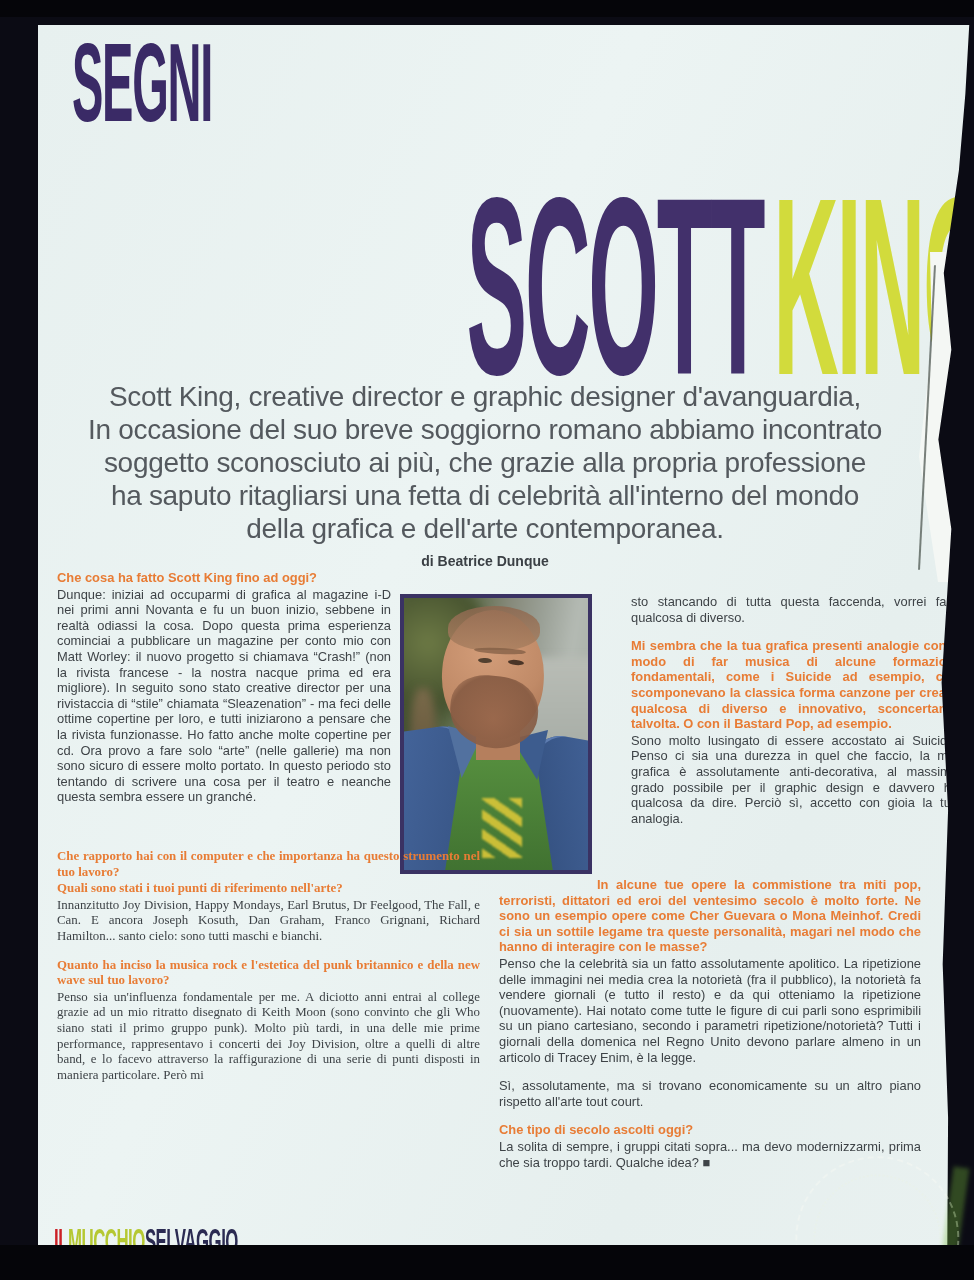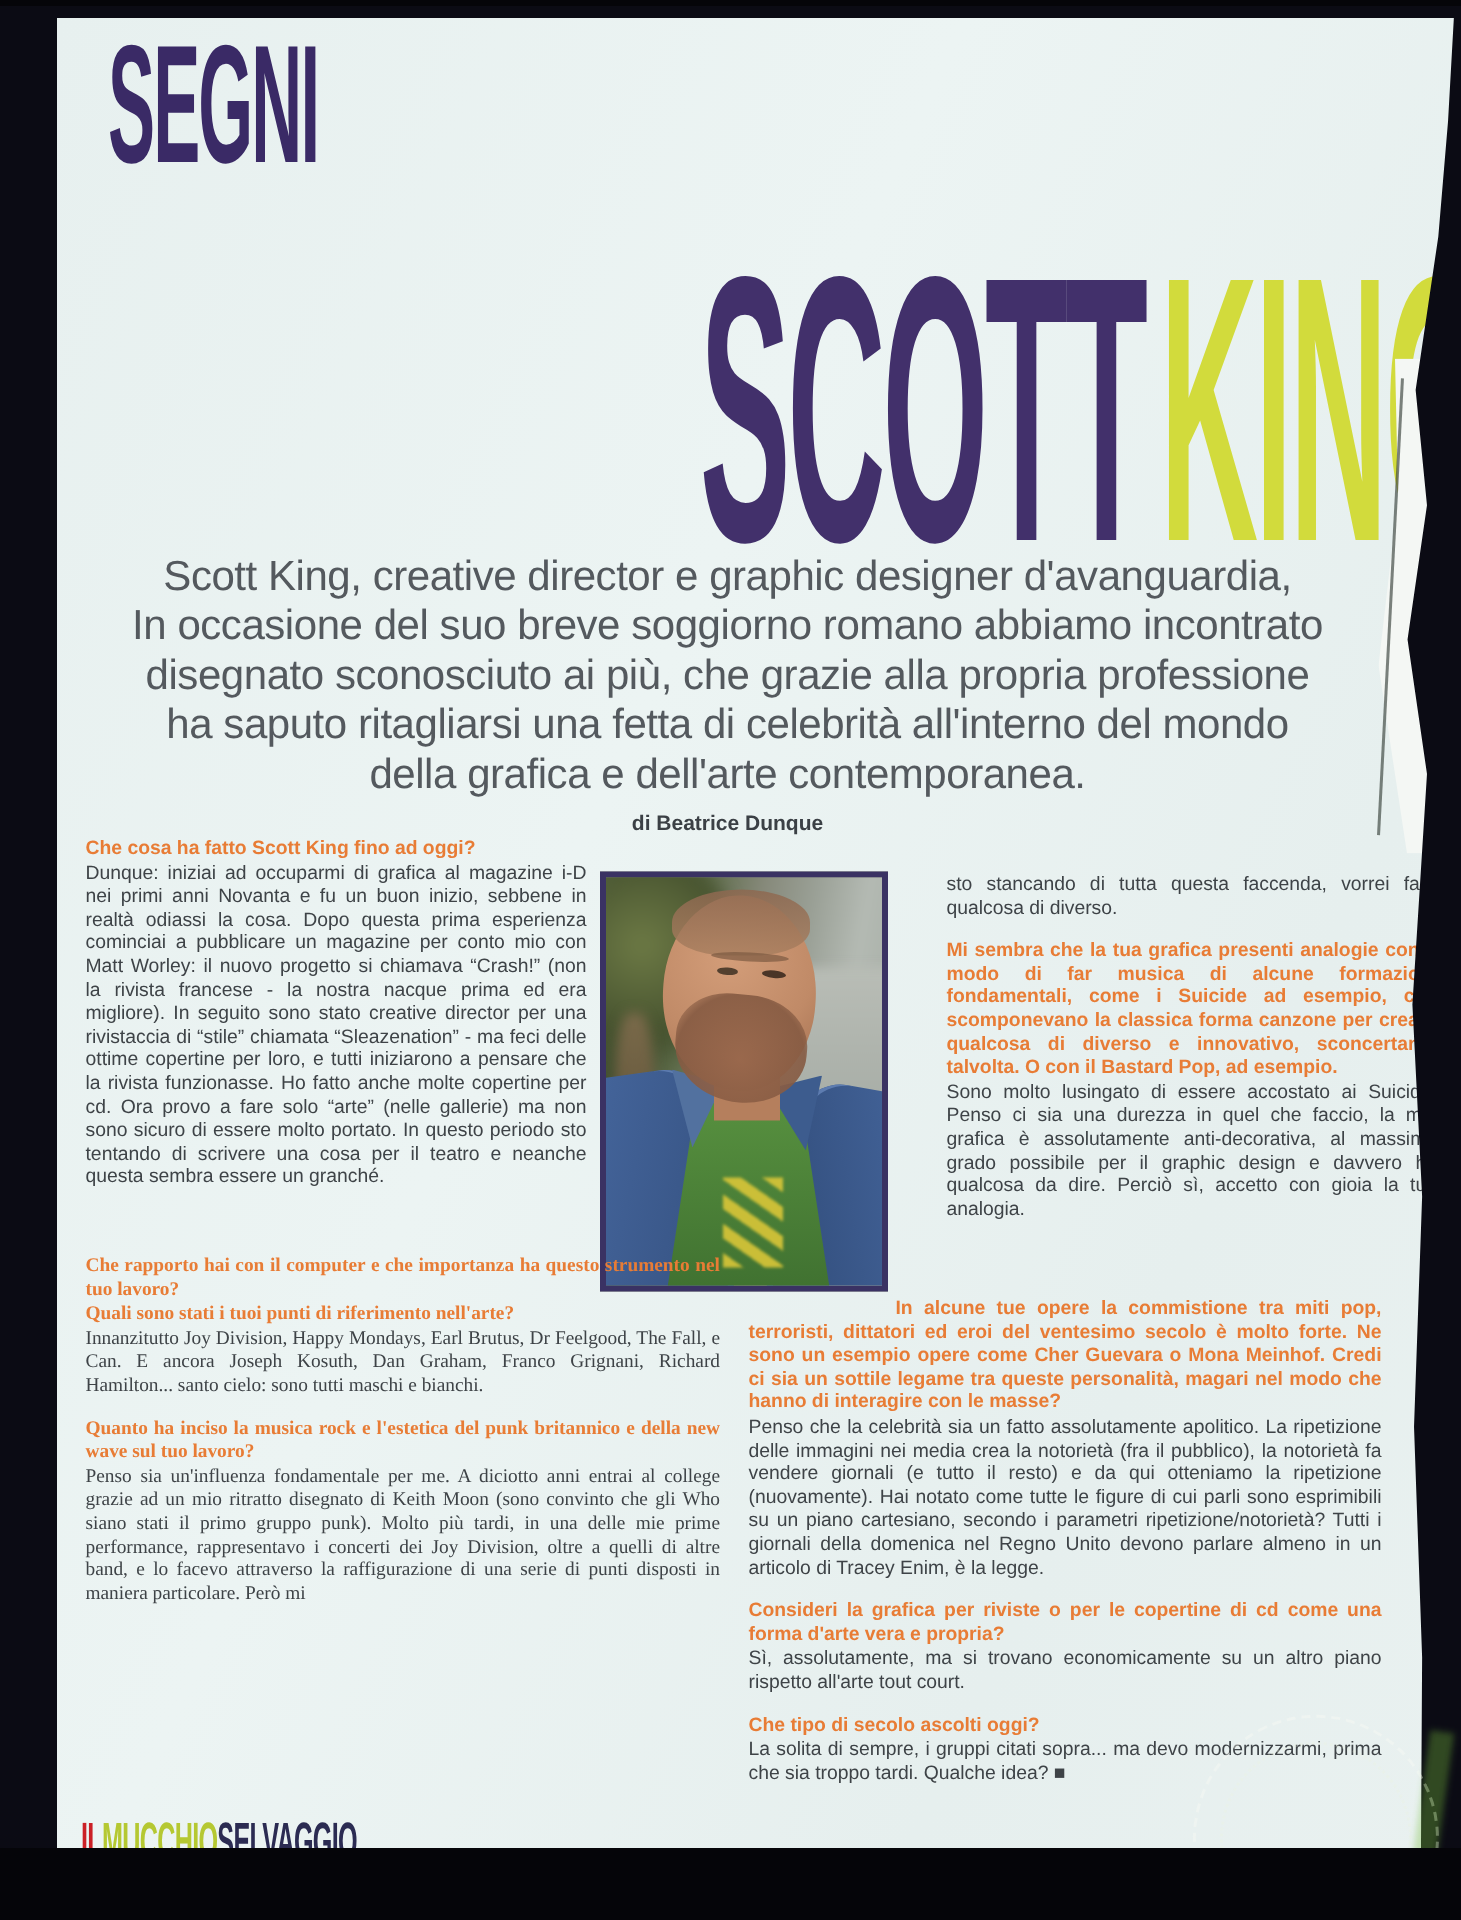--- a/index.html
+++ b/index.html
@@ -1,18 +1,18 @@
 <!DOCTYPE html>
 <html lang="it"><head>
 <meta charset="utf-8">
 <style>
   html,body{margin:0;padding:0;background:#050509;}
   *{box-sizing:border-box;}
   .screen{
-    position:relative;width:974px;height:1228px;margin:4px auto;
+    position:relative;width:974px;height:1228px;margin:17px auto;
     background:#0b0b14;overflow:hidden;
     font-family:"Liberation Sans","DejaVu Sans",sans-serif;
   }
   
   .page{
     position:absolute;left:38px;top:8px;width:934px;height:1246px;
     background:linear-gradient(115deg,#e7f0ef 0%,#ecf4f3 40%,#e6efee 75%,#e9f1f0 100%);
   }
   
   .bar{position:absolute;background:#0b0b14;}
@@ -130,21 +130,21 @@
 
   <div class="segni">SEGNI</div>
 
   <div class="bigtitle">
     <span class="inner"><span class="t-scott">SCOTT</span><span class="t-king">KING</span></span>
   </div>
 
   <div class="intro">
     <div>Scott King, creative director e graphic designer d'avanguardia,</div>
     <div>In occasione del suo breve soggiorno romano abbiamo incontrato</div>
-    <div>disegnato sconosciuto ai più, che grazie alla propria professione</div>
+    <div>soggetto sconosciuto ai più, che grazie alla propria professione</div>
     <div>ha saputo ritagliarsi una fetta di celebrità all'interno del mondo</div>
     <div>della grafica e dell'arte contemporanea.</div>
   </div>
   <div class="byline">di Beatrice Dunque</div>
 
   <div class="col" id="col1top">
     <div class="q">Che cosa ha fatto Scott King fino ad oggi?</div>
     <div class="a">Dunque: iniziai ad occuparmi di grafica al magazine i-D nei primi anni Novanta e fu un buon inizio, sebbene in realtà odiassi la cosa. Dopo questa prima esperienza cominciai a pubblicare un magazine per conto mio con Matt Worley: il nuovo progetto si chiamava “Crash!” (non la rivista francese - la nostra nacque prima ed era migliore). In seguito sono stato creative director per una rivistaccia di “stile” chiamata “Sleazenation” - ma feci delle ottime copertine per loro, e tutti iniziarono a pensare che la rivista funzionasse. Ho fatto anche molte copertine per cd. Ora provo a fare solo “arte” (nelle gallerie) ma non sono sicuro di essere molto portato. In questo periodo sto tentando di scrivere una cosa per il teatro e neanche questa sembra essere un granché.</div>
   </div>
 
@@ -178,21 +178,20 @@
     <div class="q">Che rapporto hai con il computer e che importanza ha questo strumento nel tuo lavoro?</div>
     <div class="q">Quali sono stati i tuoi punti di riferimento nell'arte?</div>
     <div class="a">Innanzitutto Joy Division, Happy Mondays, Earl Brutus, Dr Feelgood, The Fall, e Can. E ancora Joseph Kosuth, Dan Graham, Franco Grignani, Richard Hamilton... santo cielo: sono tutti maschi e bianchi.</div>
     <div class="q">Quanto ha inciso la musica rock e l'estetica del punk britannico e della new wave sul tuo lavoro?</div>
     <div class="a">Penso sia un'influenza fondamentale per me. A diciotto anni entrai al college grazie ad un mio ritratto disegnato di Keith Moon (sono convinto che gli Who siano stati il primo gruppo punk). Molto più tardi, in una delle mie prime performance, rappresentavo i concerti dei Joy Division, oltre a quelli di altre band, e lo facevo attraverso la raffigurazione di una serie di punti disposti in maniera particolare. Però mi</div>
   </div>
 
   <div class="col" id="bright">
     <div class="q indent">In alcune tue opere la commistione tra miti pop, terroristi, dittatori ed eroi del ventesimo secolo è molto forte. Ne sono un esempio opere come Cher Guevara o Mona Meinhof. Credi ci sia un sottile legame tra queste personalità, magari nel modo che hanno di interagire con le masse?</div>
     <div class="a">Penso che la celebrità sia un fatto assolutamente apolitico. La ripetizione delle immagini nei media crea la notorietà (fra il pubblico), la notorietà fa vendere giornali (e tutto il resto) e da qui otteniamo la ripetizione (nuovamente). Hai notato come tutte le figure di cui parli sono esprimibili su un piano cartesiano, secondo i parametri ripetizione/notorietà? Tutti i giornali della domenica nel Regno Unito devono parlare almeno in un articolo di Tracey Enim, è la legge.</div>
-    <div class="q">Consideri la grafica per riviste o per le copertine di cd come una forma d'arte vera e propria?</div>
     <div class="a">Sì, assolutamente, ma si trovano economicamente su un altro piano rispetto all'arte tout court.</div>
     <div class="q">Che tipo di secolo ascolti oggi?</div>
     <div class="a">La solita di sempre, i gruppi citati sopra... ma devo modernizzarmi, prima che sia troppo tardi. Qualche idea? ■</div>
   </div>
 
   <div class="logo"><span class="l1">IL</span><span class="l2">MUCCHIO</span><span class="l3">SELVAGGIO</span></div>
 
   <div class="stamp">
     <div class="ring"></div>
     <div class="ring2"></div>

